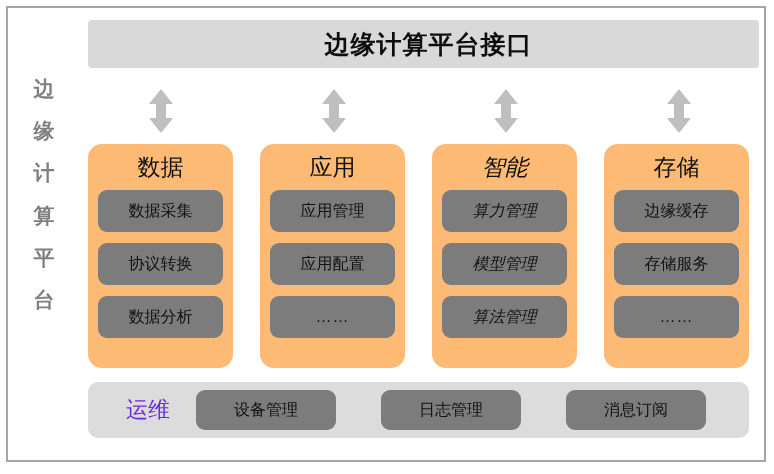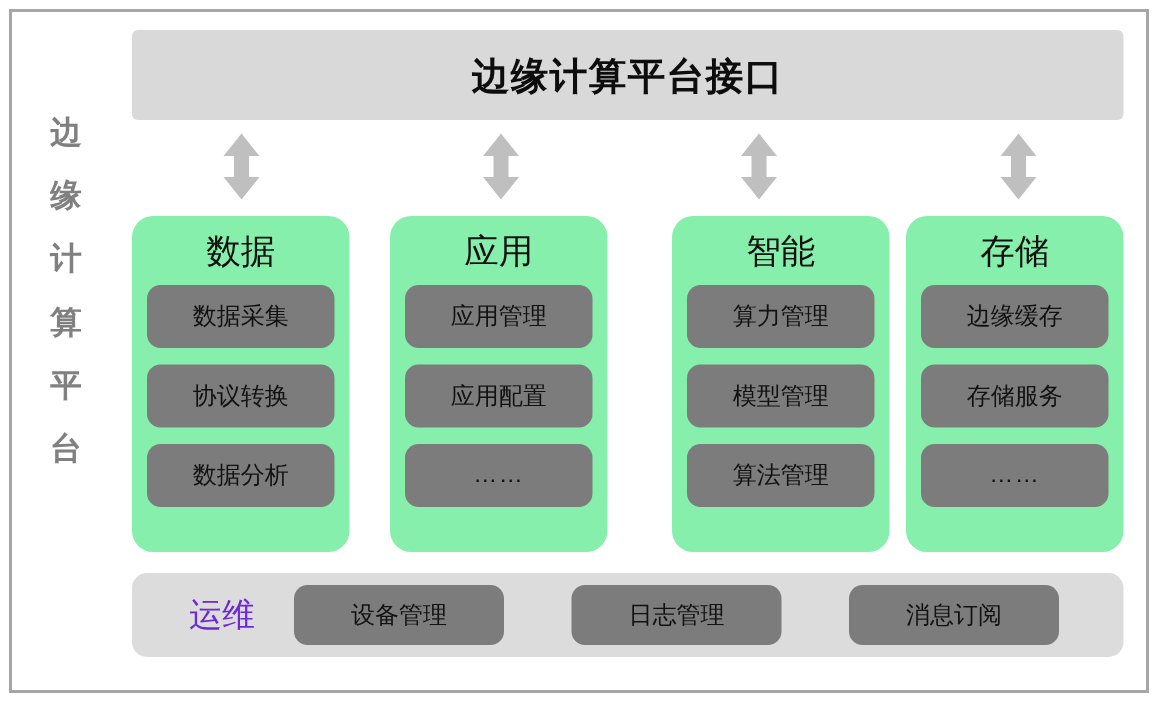--- a/index.html
+++ b/index.html
@@ -53,30 +53,31 @@
   .vertical-label .vchar {
     display: block;
   }
 
   
   .interface-banner {
     position: absolute;
     left: 88px;
     top: 20px;
     width: 661px;
-    height: 60px;
+    height: 48px;
     background: #d9d9d9;
     border-radius: 4px;
     display: flex;
     align-items: center;
     justify-content: center;
     color: #0d0d0d;
     font-size: 25px;
     font-weight: bold;
     letter-spacing: 1px;
+    padding-left: 10px;
   }
 
   
   .arrow-row {
     position: absolute;
     left: 88px;
     top: 88px;
     width: 661px;
     height: 48px;
   }
@@ -94,21 +95,21 @@
     left: 88px;
     top: 144px;
     width: 661px;
     height: 224px;
   }
   .column {
     position: absolute;
     top: 0;
     width: 145px;
     height: 224px;
-    background: #86efac;
+    background: #fdba74;
     border-radius: 14px;
     box-sizing: border-box;
     padding: 8px 10px 10px 10px;
     display: flex;
     flex-direction: column;
     align-items: center;
   }
   .column-title {
     font-size: 23px;
     color: #101010;
@@ -229,21 +230,21 @@
       <div class="pill">数据分析</div>
     </div>
 
     <div class="column" style="left:172px;">
       <div class="column-title">应用</div>
       <div class="pill">应用管理</div>
       <div class="pill">应用配置</div>
       <div class="pill ellipsis">……</div>
     </div>
 
-    <div class="column" style="left:360px;">
+    <div class="column" style="left:344px;font-style:italic;">
       <div class="column-title">智能</div>
       <div class="pill">算力管理</div>
       <div class="pill">模型管理</div>
       <div class="pill">算法管理</div>
     </div>
 
     <div class="column" style="left:516px;">
       <div class="column-title">存储</div>
       <div class="pill">边缘缓存</div>
       <div class="pill">存储服务</div>

